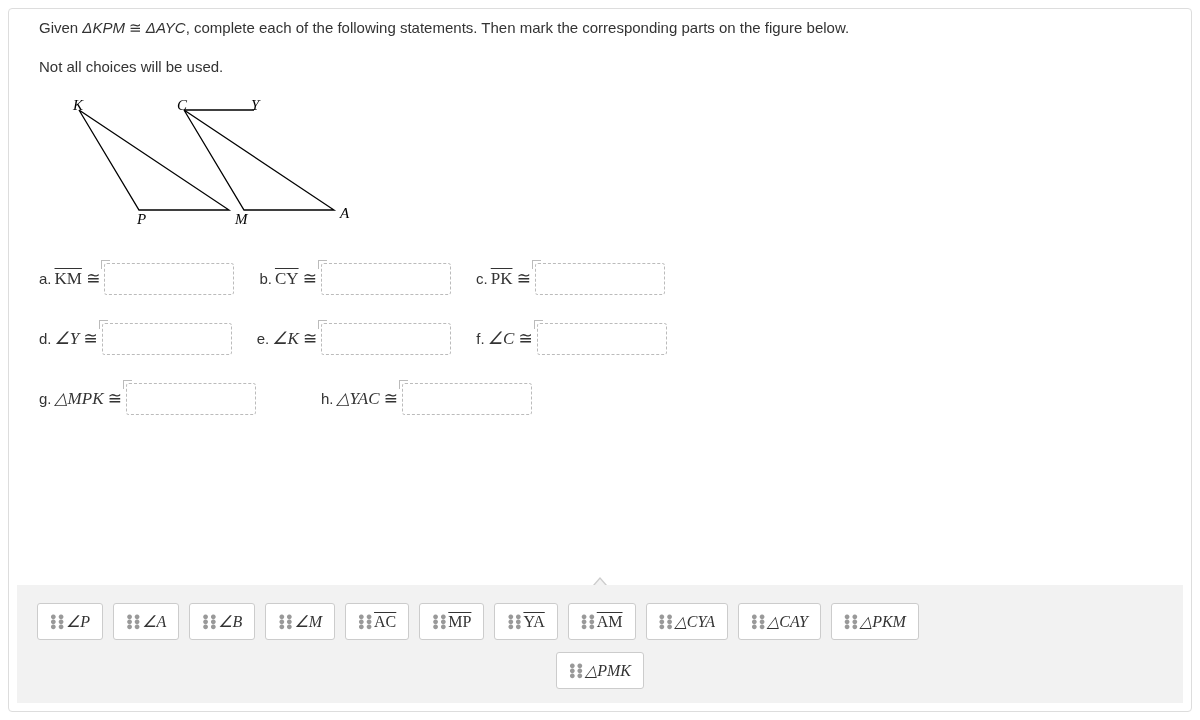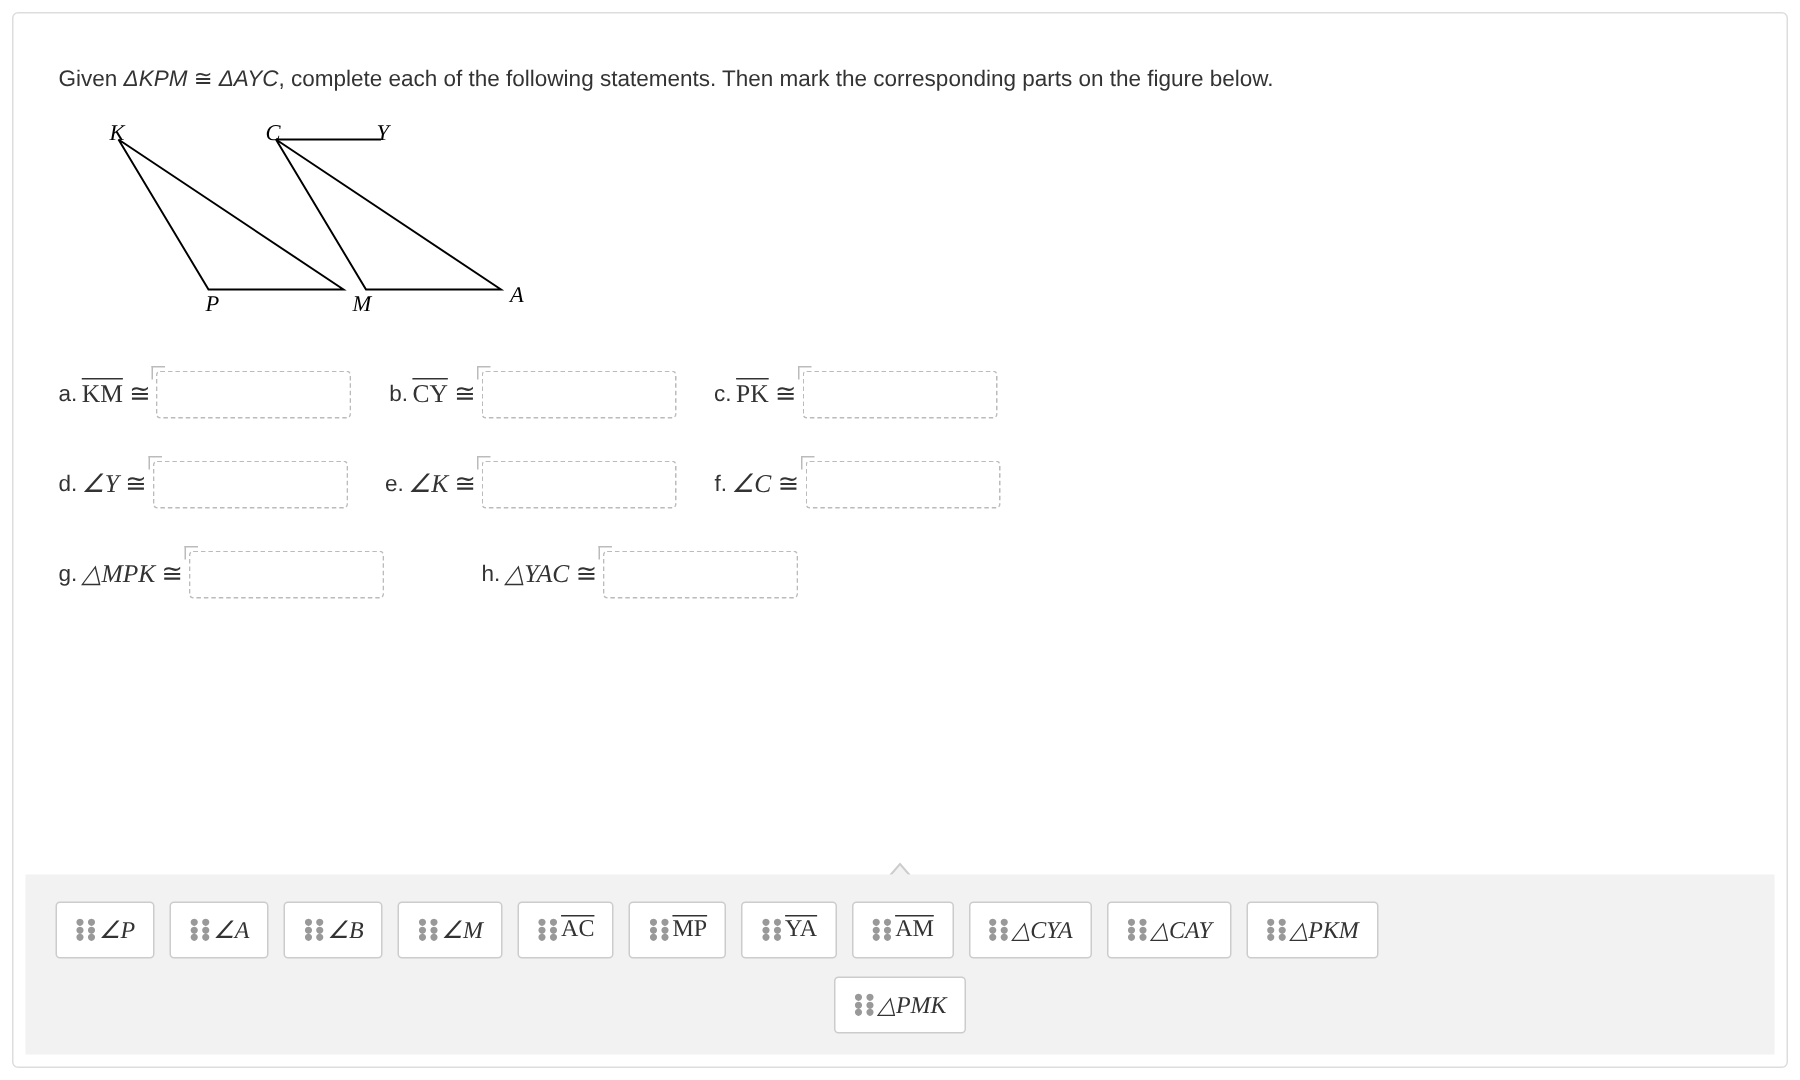--- a/index.html
+++ b/index.html
@@ -8,21 +8,21 @@
     font-family: Arial, sans-serif;
     font-size: 15px;
     color: #333;
     background: #fff;
     padding: 0;
   }
   .container {
     border: 1px solid #ddd;
     border-radius: 4px;
     margin: 8px;
-    padding: 33px 30px;
+    padding: 8px 30px;
     width: 1184px;
     height: 704px;
     position: relative;
   }
   .prompt {
     margin-bottom: 18px;
     line-height: 1.5;
   }
   .note {
     margin-bottom: 25px;
@@ -124,20 +124,21 @@
 </style>
 </head>
 <body>
 
 <div class="container">
 
   <div class="prompt">
     <span>Given </span><span class="italic">ΔKPM</span><span> ≅ </span><span class="italic">ΔAYC</span><span>, complete each of the following statements.  Then mark the corresponding parts on the figure below.</span>
   </div>
 
+  <div class="note">Not all choices will be used.</div>
 
   <div class="figure">
     <svg width="300" height="130">
       <polygon points="20,10 170,110 80,110" fill="none" stroke="#000" stroke-width="1.3"></polygon>
       <polygon points="125,10 275,110 185,110" fill="none" stroke="#000" stroke-width="1.3"></polygon>
       <text x="14" y="10" font-family="Times New Roman" font-style="italic" font-size="15">K</text>
       <text x="78" y="124" font-family="Times New Roman" font-style="italic" font-size="15">P</text>
       <text x="176" y="124" font-family="Times New Roman" font-style="italic" font-size="15">M</text>
       <text x="118" y="10" font-family="Times New Roman" font-style="italic" font-size="15">C</text>
       <text x="192" y="10" font-family="Times New Roman" font-style="italic" font-size="15">Y</text>

